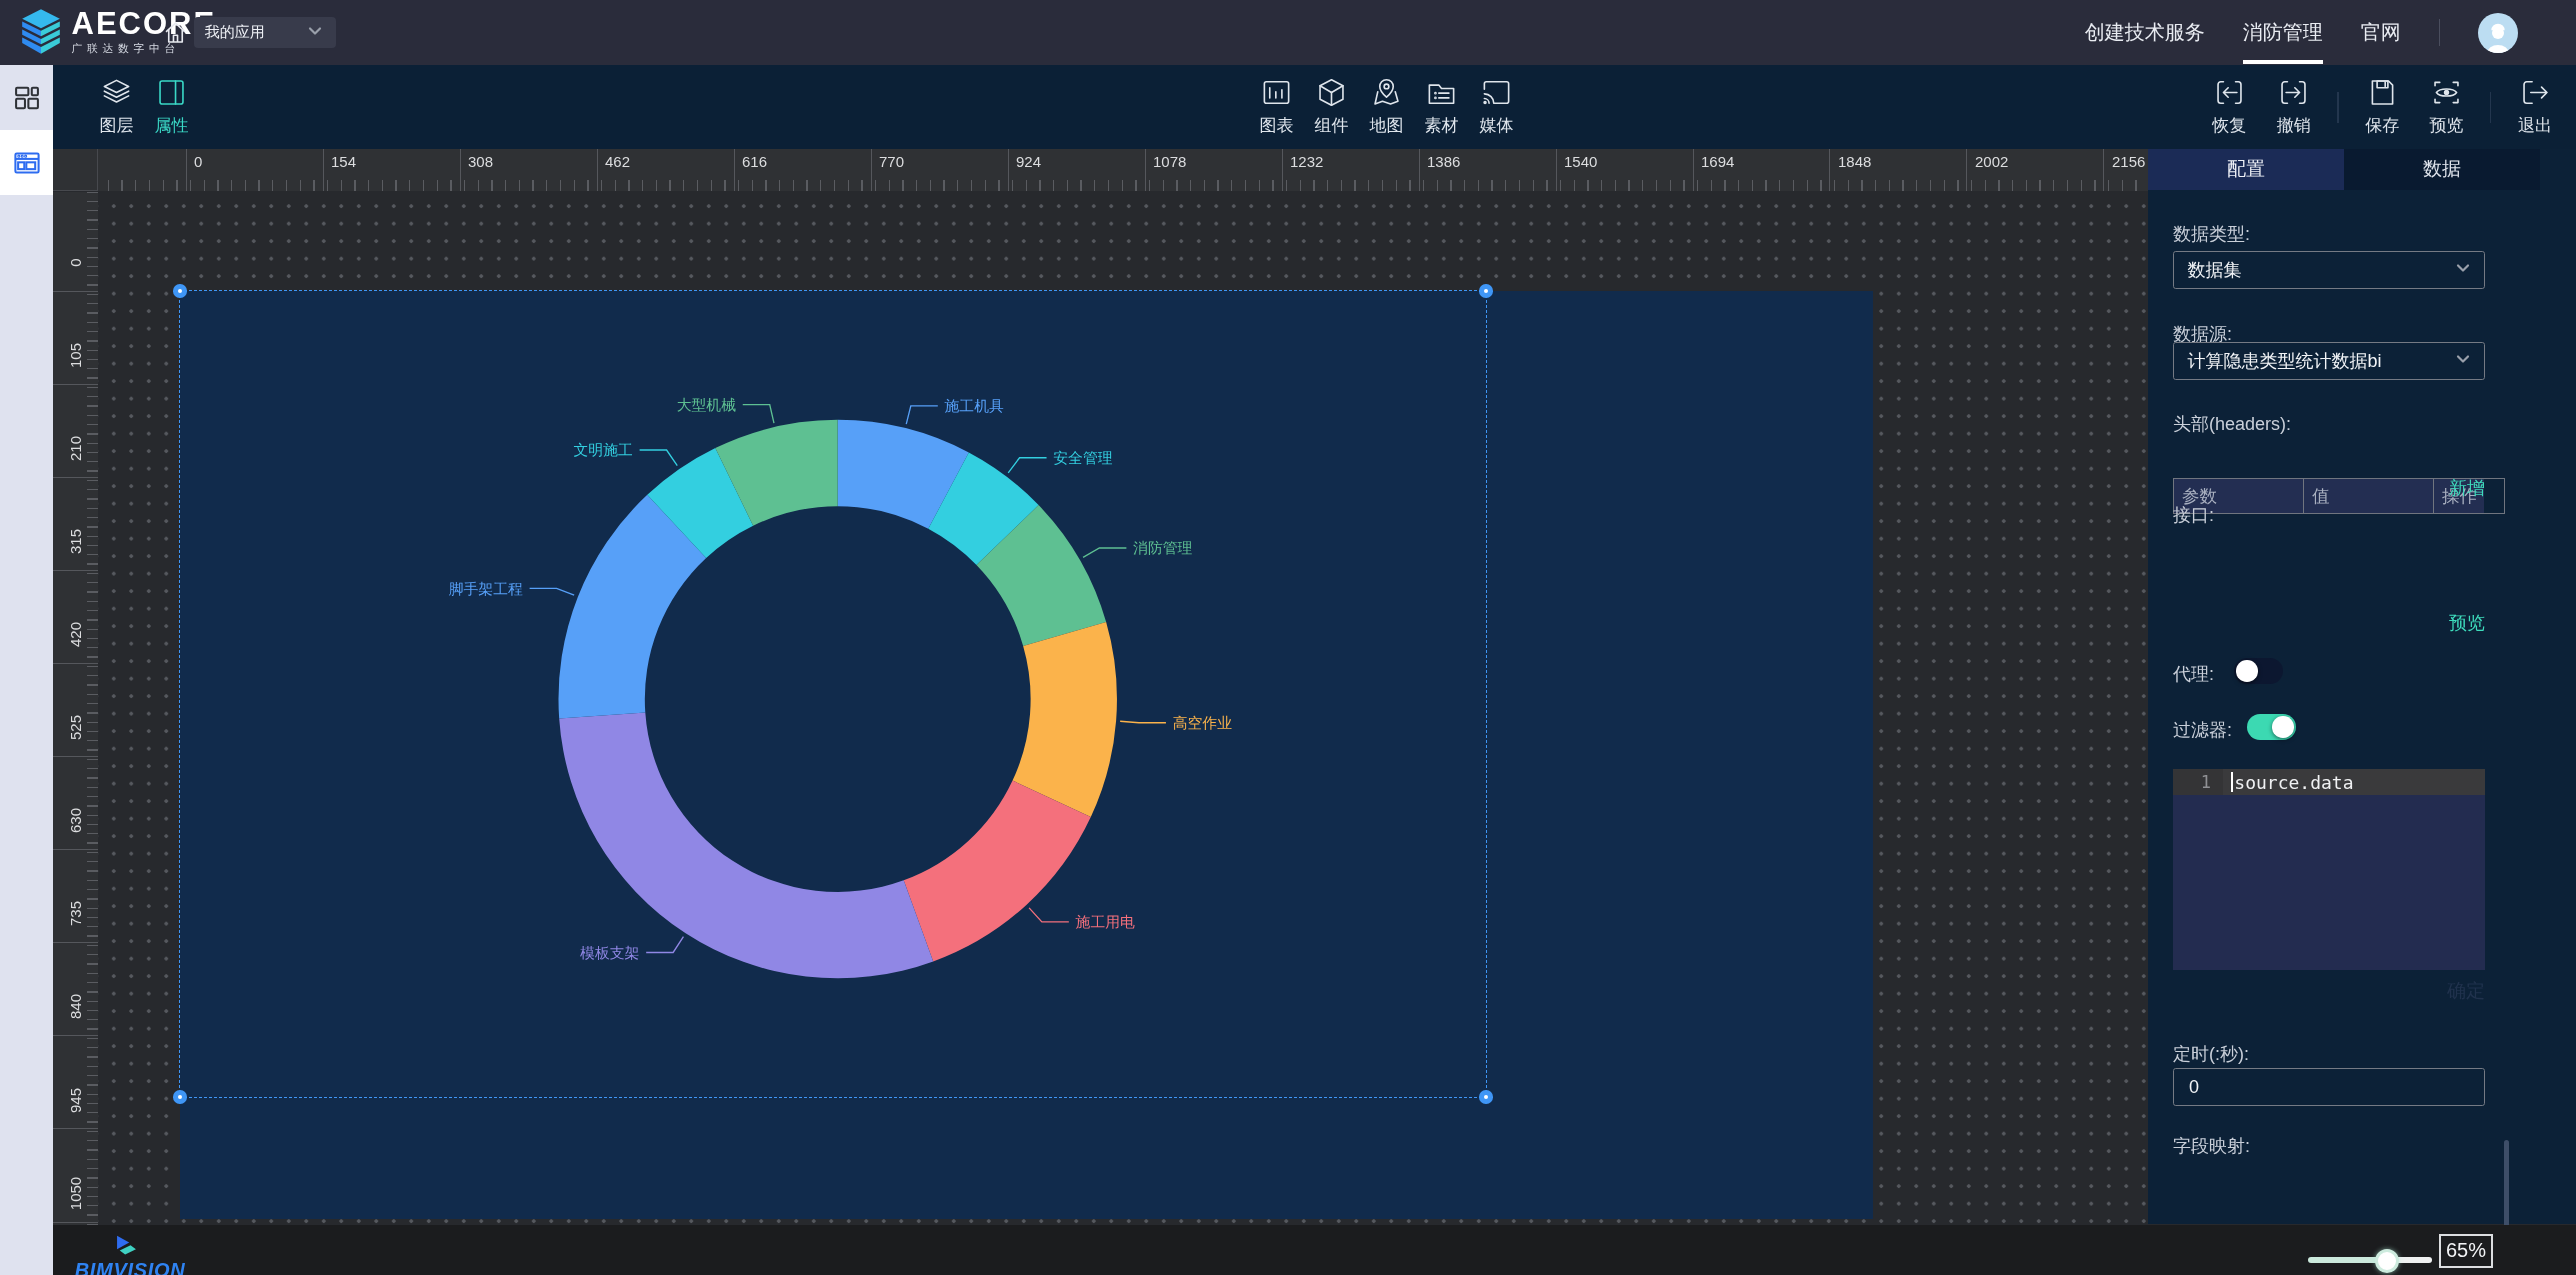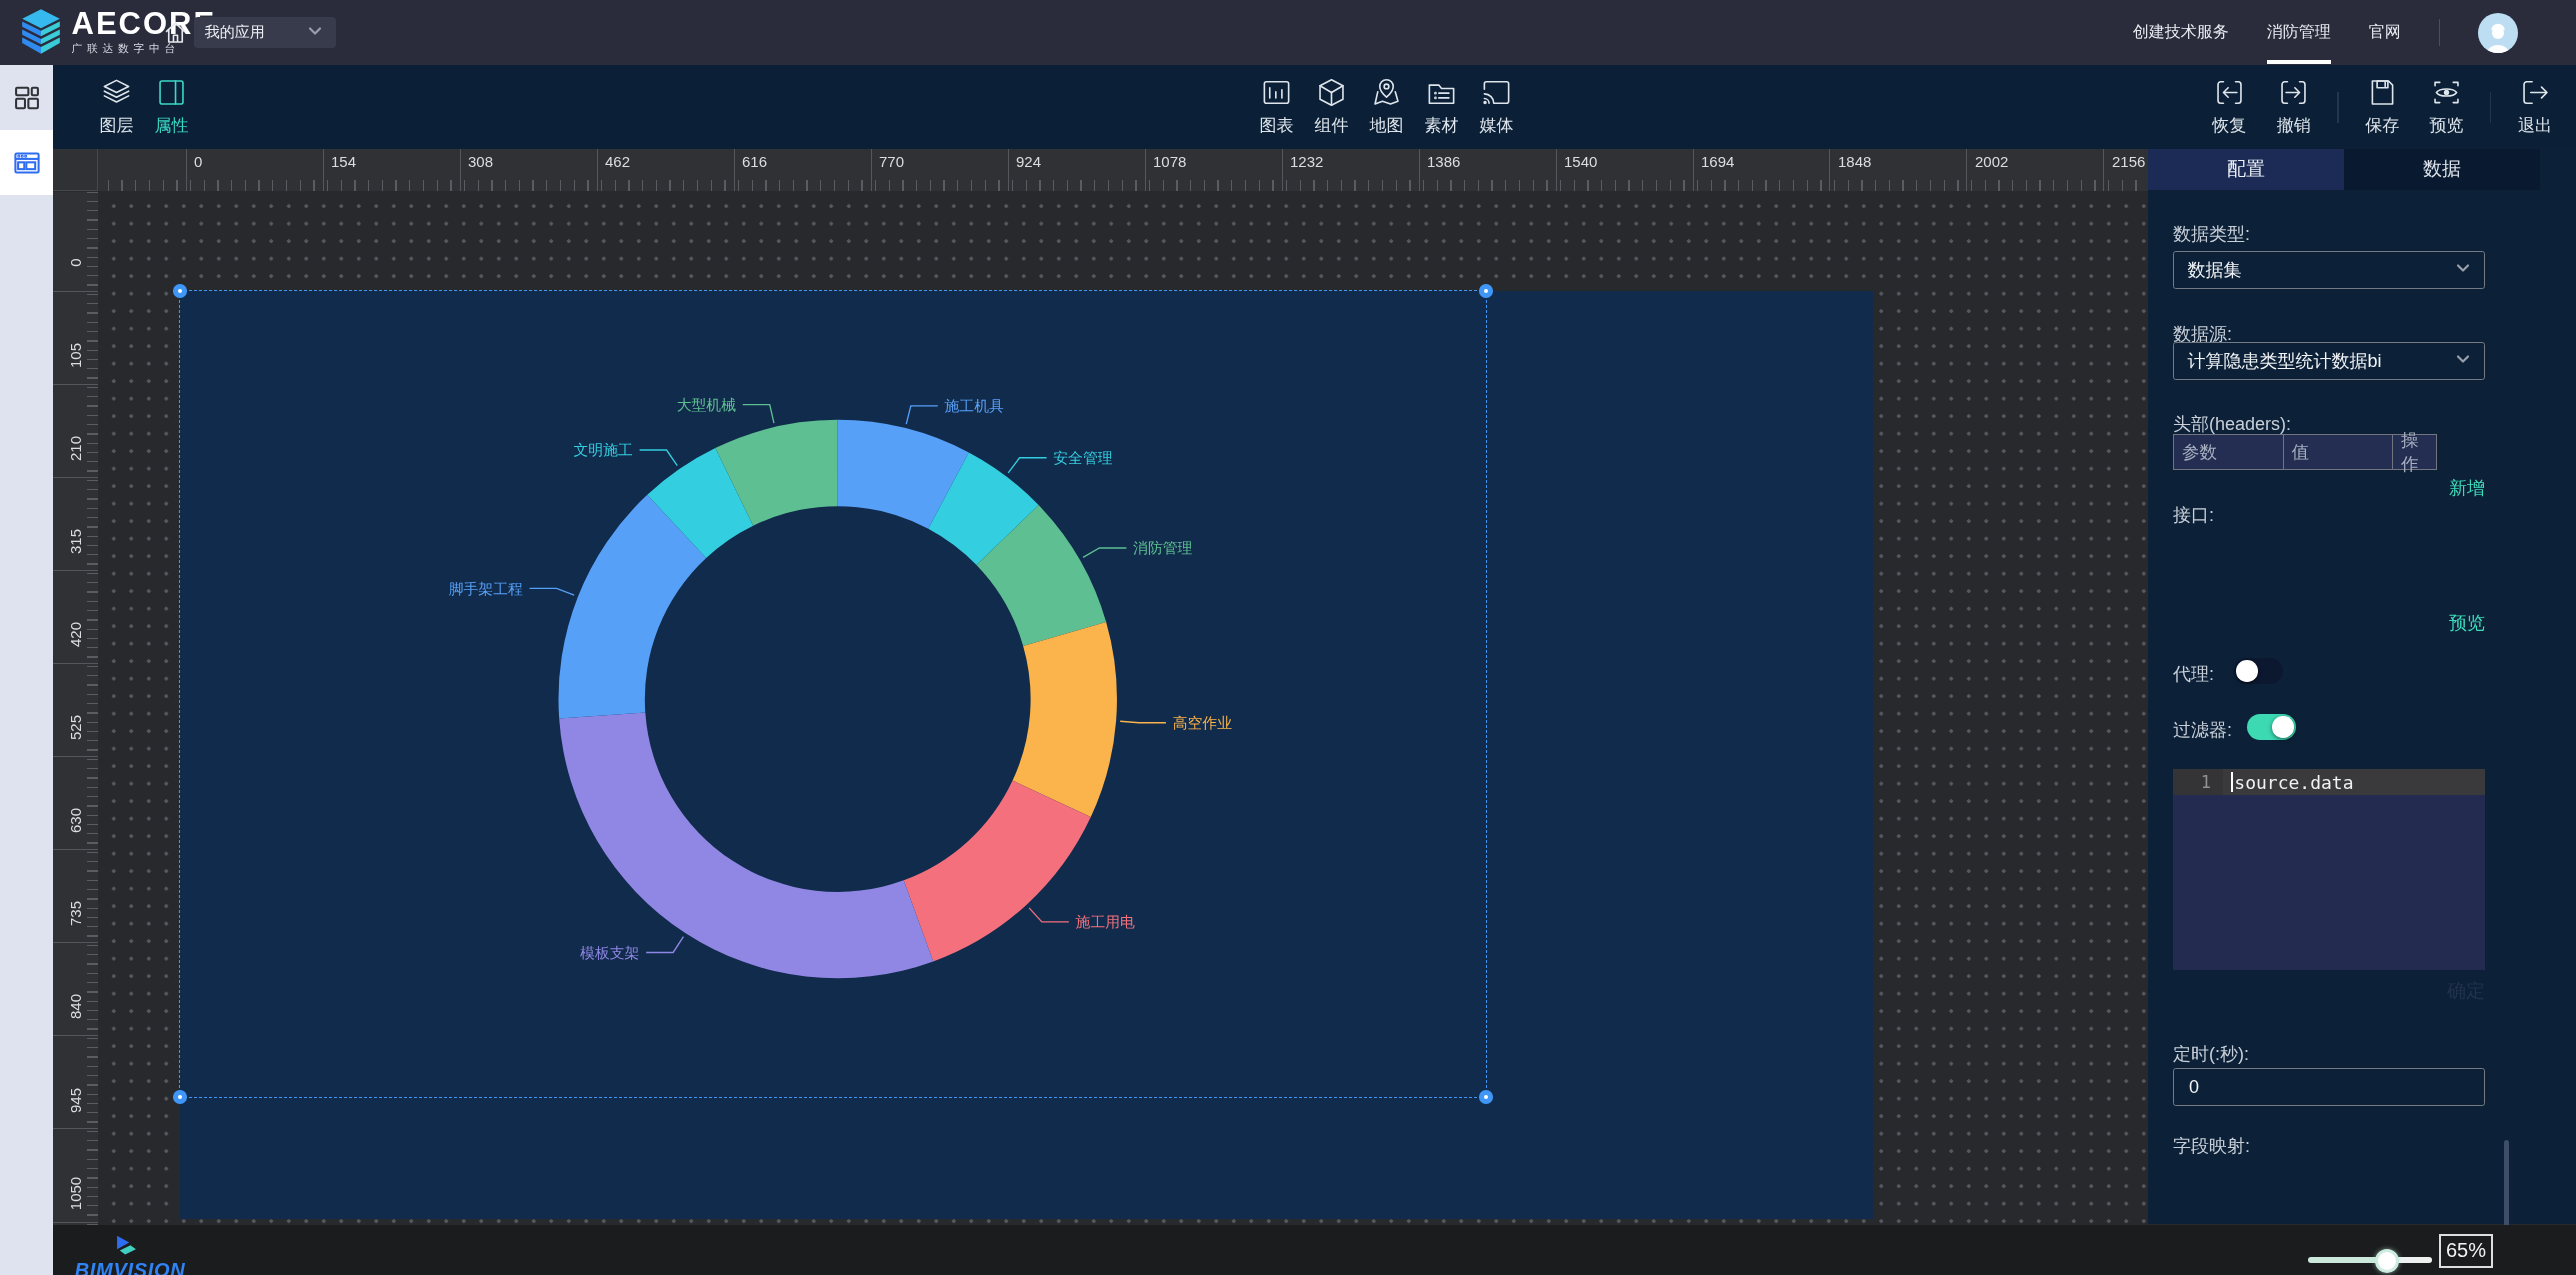--- a/index.html
+++ b/index.html
@@ -11,21 +11,21 @@
   #brand { position:absolute; left:17.5px; top:8px; display:flex; align-items:center; }
   #brand-text { margin-left:8px; }
   #brand-title { color:#FFFFFF; font-size:31px; font-weight:bold; letter-spacing:2px; line-height:31px; }
   #brand-sub { color:#D7DBE4; font-size:10.8px; letter-spacing:4.7px; margin-top:2.7px; }
   #home-btn { position:absolute; left:162px; top:19px; width:27px; height:27px; }
   #workspace-select { position:absolute; left:194px; top:17px; width:142px; height:31px;
     background:#383B4B; border-radius:4px; display:flex; align-items:center; padding:0 10.8px;
     color:#EEF0F5; font-size:15px; }
   #workspace-select .chev { margin-left:auto; }
   #nav-right { position:absolute; right:58px; top:0; height:65px; display:flex; align-items:center; gap:38px; }
-  .nav-link { position:relative; color:#E9ECF2; font-size:16px; height:65px; display:flex; align-items:center; }
+  .nav-link { position:relative; color:#E9ECF2; font-size:20px; height:65px; display:flex; align-items:center; }
   .nav-link.active::after { content:''; position:absolute; left:0; right:0; bottom:1.3px; height:4px; background:#FFFFFF; }
   .nav-divider { width:1.3px; height:27px; background:#4A4E5E; }
   #avatar { width:40px; height:40px; border-radius:50%; background:#BCDDF2; display:flex; align-items:flex-end; justify-content:center; overflow:hidden; }
 
   
   #toolbar { position:absolute; left:53px; top:65px; width:2523px; height:84px; background:#0B2036; z-index:20; }
   .tool-item { display:flex; flex-direction:column; align-items:center; justify-content:center; gap:5.4px;
     width:55px; height:84px; color:#DFE5EC; }
   .tool-item svg { width:31px; height:31px; stroke:#DFE5EC; fill:none; stroke-width:2.4; stroke-linejoin:round; stroke-linecap:round; }
   .tool-item span { font-size:17px; }
@@ -74,21 +74,21 @@
   #rightpanel { position:absolute; left:2148px; top:148px; width:428px; height:1076px; background:#0C2137; z-index:15; }
   #tabstrip { position:absolute; left:0; top:0; width:392px; height:42px; background:#091A30; display:flex; }
   .ptab { width:215px; height:42px; display:flex; align-items:center; justify-content:center; color:#DFE4EC; font-size:19px; }
   .ptab.active { background:#1B2B56; color:#EDF0F6; }
   .plabel { position:absolute; left:25px; color:#C9CFD9; font-size:18px; }
   .pselect { position:absolute; left:25px; width:312px; height:38px; border:1.3px solid #757A84; border-radius:2.7px;
     display:flex; align-items:center; padding:0 10.8px 0 13.5px; color:#F2F4F7; font-size:18px; }
   .pselect .chev { margin-left:auto; }
   .chev svg { width:20px; height:20px; stroke:#9AA0AB; fill:none; stroke-width:2.6; stroke-linecap:round; stroke-linejoin:round; }
   .teal-link { position:absolute; right:91px; color:#3EDCBC; font-size:18px; }
-  .htable { position:absolute; left:25px; width:264px; border:1.3px solid #70757F; display:flex; }
+  .htable { position:absolute; left:25px; width:332px; border:1.3px solid #70757F; display:flex;margin-top:44px; }
   .hcell { height:34px; background:#232E52; border-right:1.3px solid #70757F; color:#A9B0C0; font-size:17.5px;
     display:flex; align-items:center; padding-left:8px; }
   .hcell:last-child { border-right:none; }
   #api-box { position:absolute; left:25px; top:376px; width:312px; height:79px; border:1.3px solid #757A84; border-radius:2.7px;
     color:#E8EBF0; font-size:17.5px; line-height:23.6px; padding:5.4px 9.4px; word-break:break-all; }
   #api-box::after { content:''; position:absolute; right:1.3px; bottom:1.3px; width:10px; height:10px;
     background:repeating-linear-gradient(135deg, transparent 0 2.7px, #9AA0AA 2.7px 4px);
     clip-path:polygon(100% 0, 100% 100%, 0 100%); }
   .toggle { position:absolute; width:49px; height:26px; border-radius:13px; background:#0C1730; }
   .toggle .knob { position:absolute; left:2px; top:2px; width:21.6px; height:21.6px; border-radius:50%; background:#FFFFFF;

